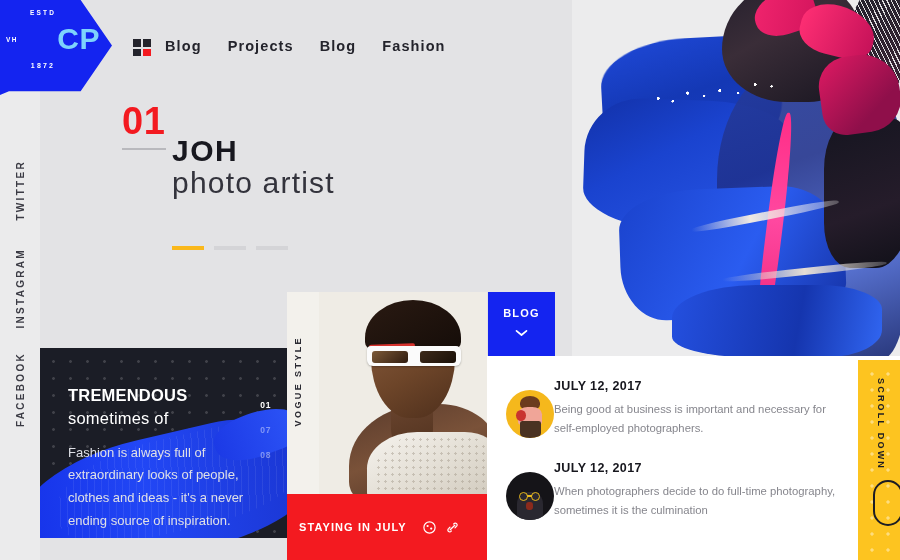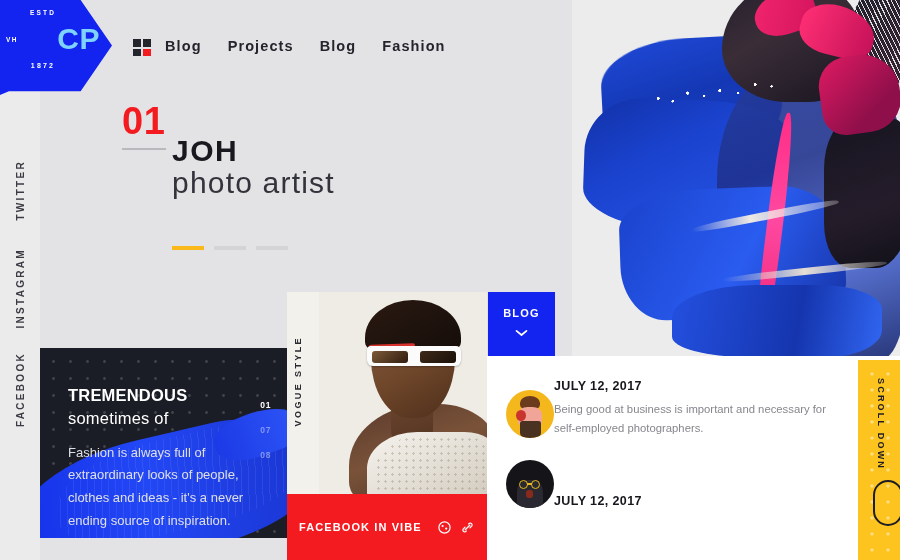--- a/index.html
+++ b/index.html
@@ -499,21 +499,21 @@
       <div class="m-bg"></div>
       <div class="m-shoulder"></div>
       <div class="m-neck"></div>
       <div class="m-top"></div>
       <div class="m-face"></div>
       <div class="m-hair"></div>
       <div class="m-glass-red"></div>
       <div class="m-glasses"></div>
     </div>
     <div class="photo-foot">
-      <div class="ft-txt">FACEBOOK IN VIBE</div>
+      <div class="ft-txt">STAYING IN JULY</div>
       <div class="ft-icons">
         <span>
           <svg width="13" height="13" viewBox="0 0 13 13" fill="none">
             <circle cx="6.5" cy="6.5" r="5.6" stroke="#fff" stroke-width="1.2"></circle>
             <circle cx="4.6" cy="5" r="1.1" fill="#fff"></circle>
             <circle cx="8.2" cy="7.6" r="1.1" fill="#fff"></circle>
           </svg>
         </span>
         <span>
           <svg width="13" height="13" viewBox="0 0 13 13" fill="none">
@@ -553,20 +553,21 @@
     <div class="post">
       <div class="post-av av-dark">
         <i class="d1"></i>
         <i class="d2"></i>
         <i class="d3"></i>
         <i class="d4"></i>
         <i class="d5"></i>
       </div>
       <div class="post-body">
         <div class="post-date">JULY 12, 2017</div>
+        <div class="post-text">When photographers decide to do full-time photography, sometimes it is the culmination</div>
       </div>
     </div>
   </div>
 
   <div class="scroll-panel">
     <div class="scroll-txt">SCROLL DOWN</div>
     <div class="scroll-circle"></div>
   </div>
 
 </div>

